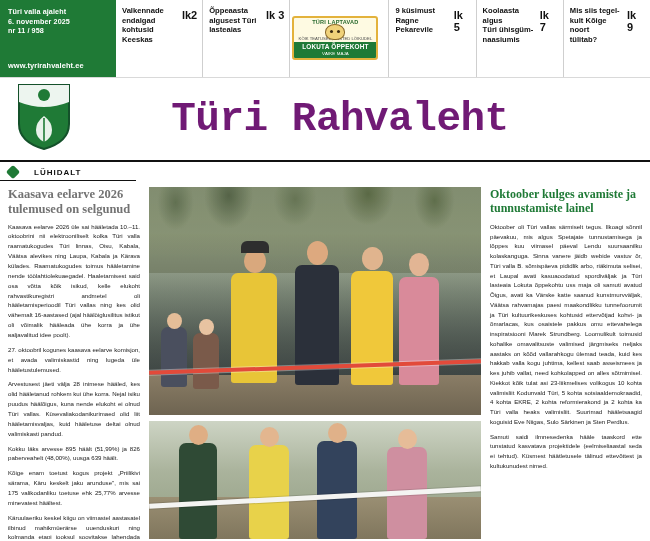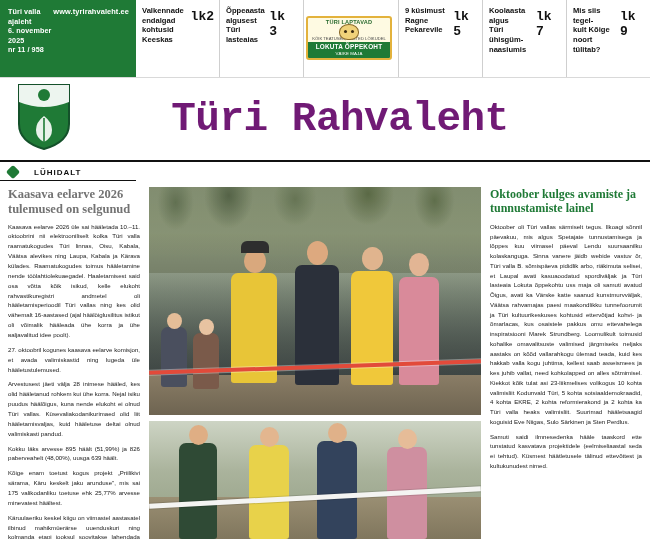--- a/index.html
+++ b/index.html
@@ -17,25 +17,26 @@
   }
 
   
   .topbar {
     display: flex;
     align-items: stretch;
     height: 78px;
     border-bottom: 1px solid #d9d9d9;
   }
   .masthead-box {
-    width: 136px;
+    width: 116px;
     background: #1f7a36;
     color: #ffffff;
     padding: 7px 7px 5px 8px;
     display: flex;
+    flex-direction: column;
     justify-content: space-between;
   }
   .masthead-box .mh-line {
     font-size: 7.2px;
     line-height: 1.32;
     font-weight: bold;
     letter-spacing: .1px;
   }
   .masthead-box .mh-url {
     font-size: 7.4px;
@@ -61,25 +62,24 @@
     min-width: 0;
   }
   .teaser:first-child { border-left: none; }
   .teaser .t-text {
     font-size: 7.6px;
     line-height: 1.28;
     font-weight: bold;
     color: #111111;
   }
   .teaser .t-page {
-    font-size: 13px;
+    font-size: 11px;
     font-weight: bold;
     color: #111111;
     padding-top: 3px;
-    font-family: Liberation Mono, monospace;
   }
   .teaser.logo-teaser {
     flex: 1.25 1 0;
     align-items: center;
     justify-content: flex-start;
     padding: 2px 2px 4px 2px;
   }
   .lap-logo {
     width: 86px; height: 44px;
     border: 2px solid #e3b23c;

